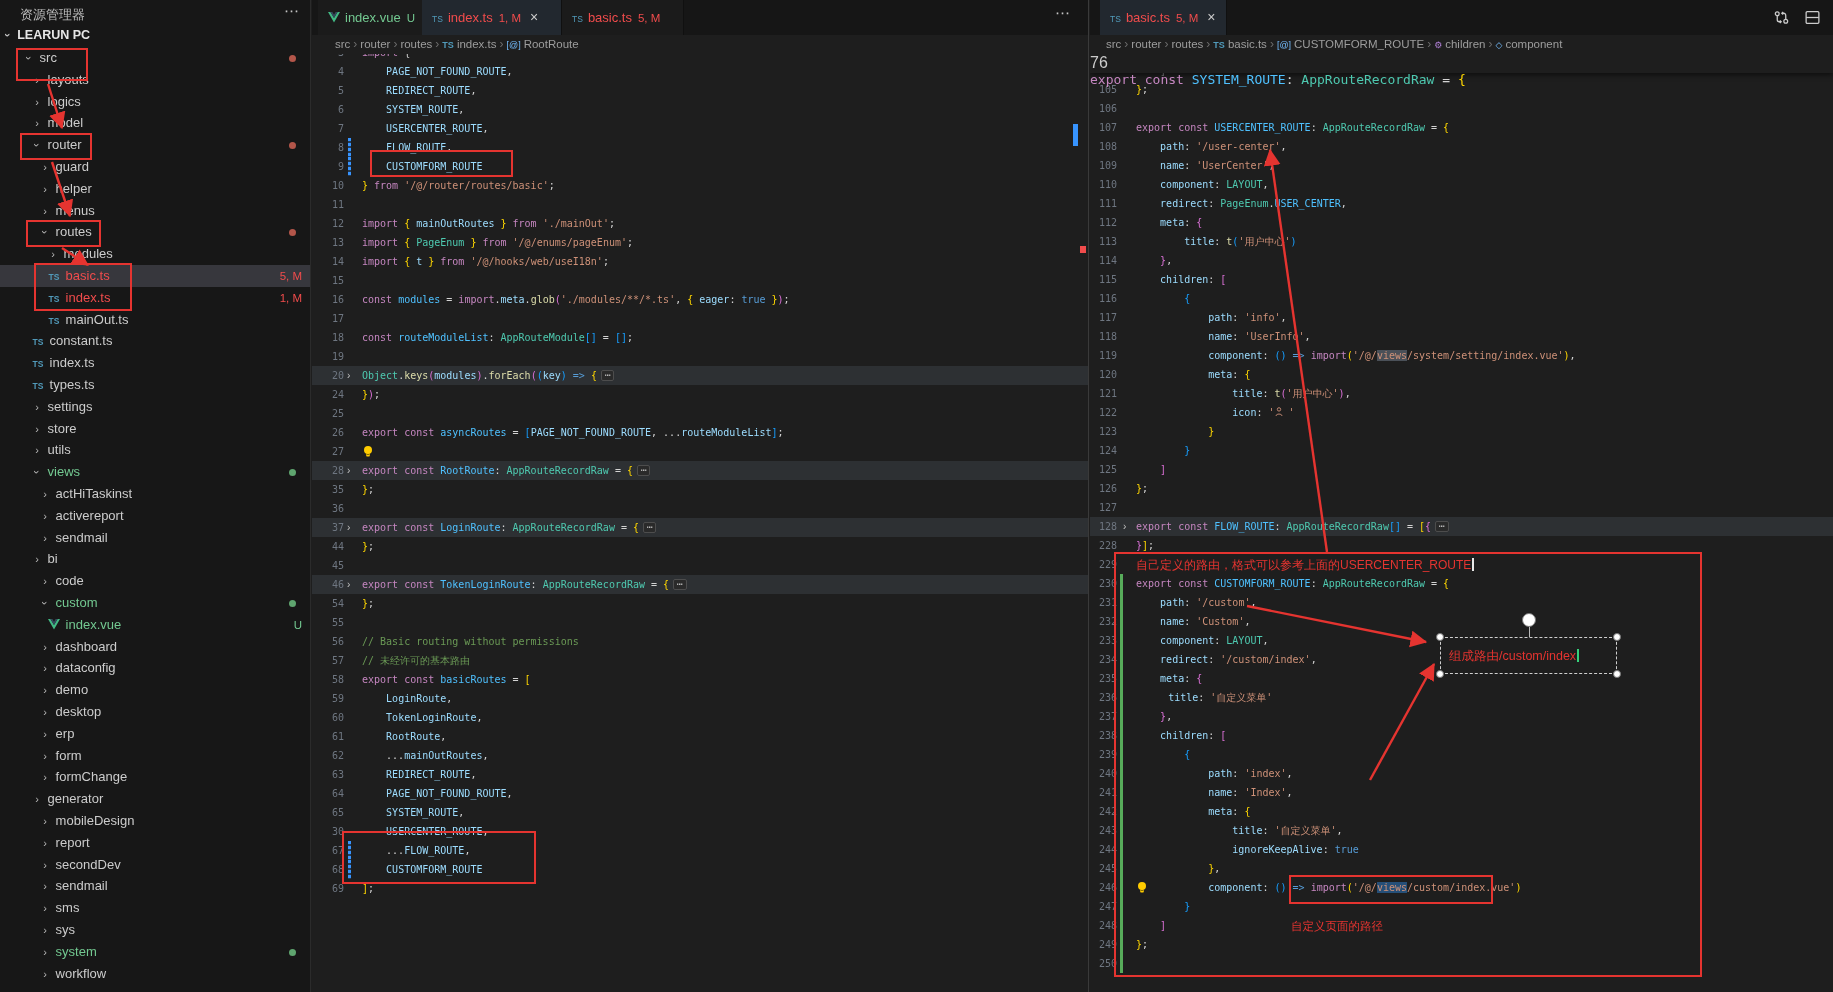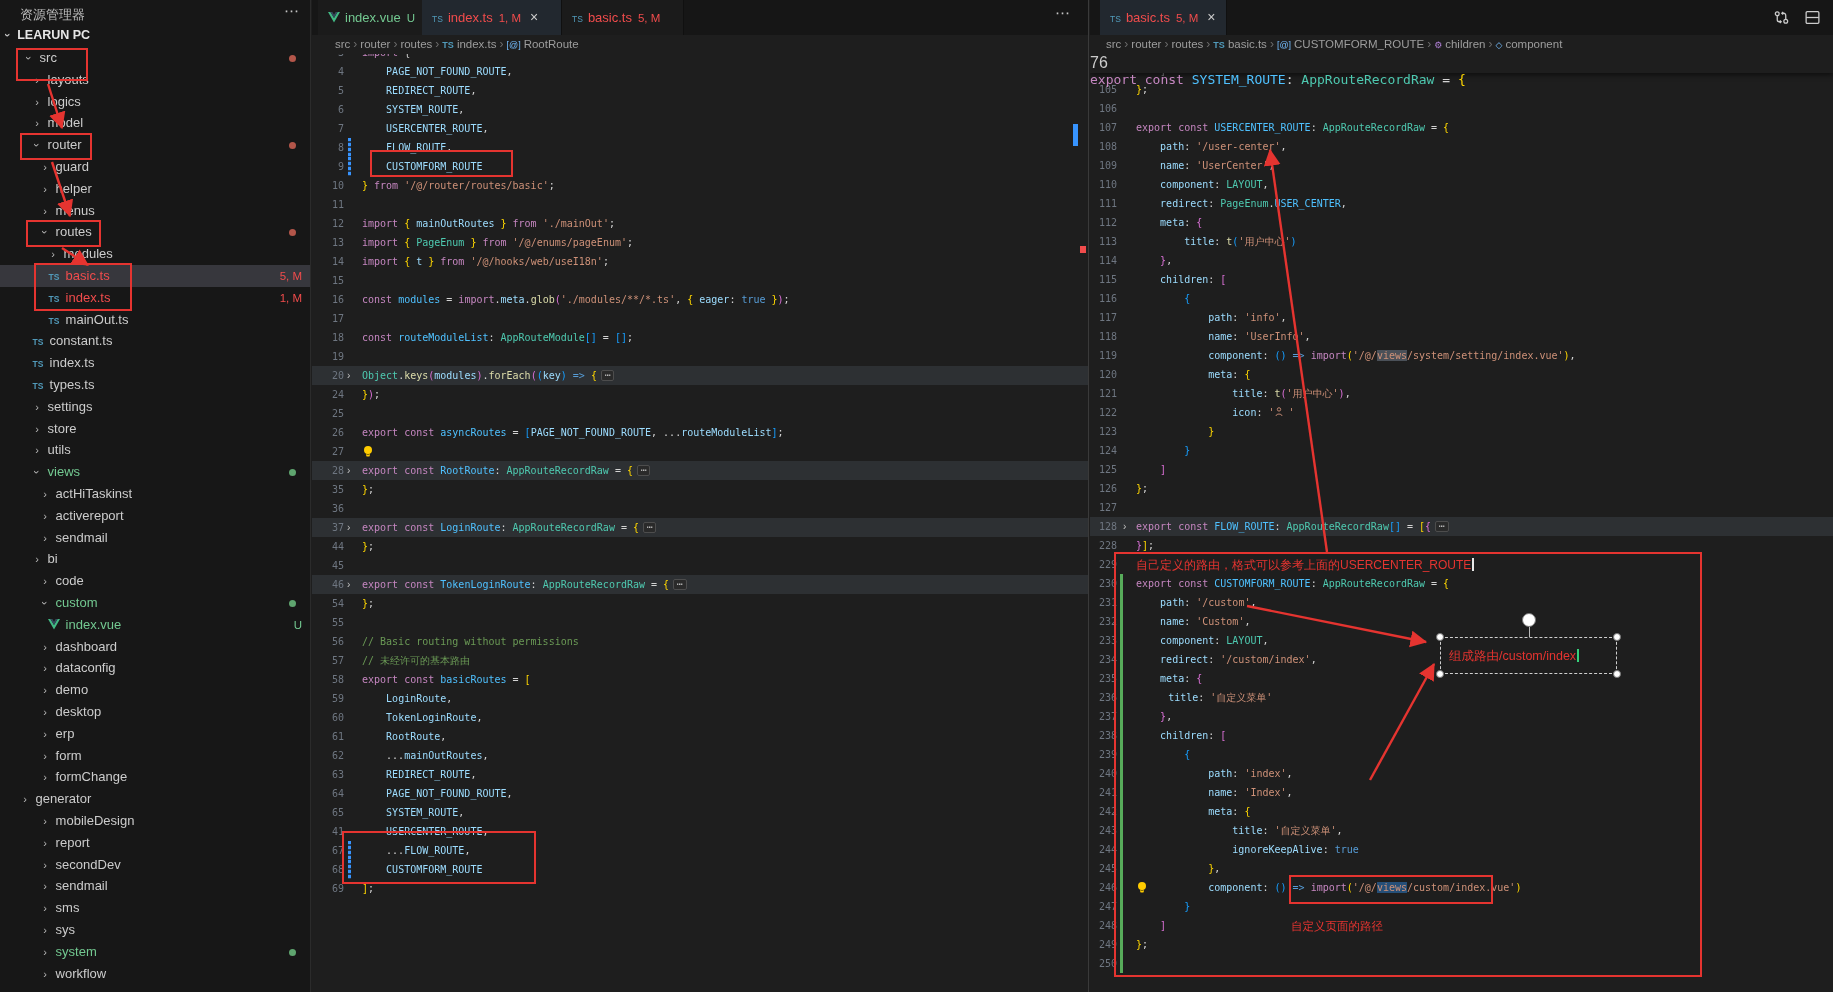--- a/index.html
+++ b/index.html
@@ -134,21 +134,21 @@
               <polygon points="0,0 2.4,0 6,6 9.6,0 12,0 6,10.5" fill="#41b883"></polygon>
               <polygon points="2.4,0 4.4,0 6,2.8 7.6,0 9.6,0 6,6" fill="#35495e"></polygon>
             </svg></span><span class="lbl"> index.vue</span><span class="tbadge grn" style="top: 0px;">U</span></div>
         <div class="trow" style="top: 588.6px; padding-left: 38px;"><span class="chev">›</span><span class="lbl"> dashboard</span></div>
         <div class="trow" style="top: 610.4px; padding-left: 38px;"><span class="chev">›</span><span class="lbl"> dataconfig</span></div>
         <div class="trow" style="top: 632.2px; padding-left: 38px;"><span class="chev">›</span><span class="lbl"> demo</span></div>
         <div class="trow" style="top: 654px; padding-left: 38px;"><span class="chev">›</span><span class="lbl"> desktop</span></div>
         <div class="trow" style="top: 675.8px; padding-left: 38px;"><span class="chev">›</span><span class="lbl"> erp</span></div>
         <div class="trow" style="top: 697.6px; padding-left: 38px;"><span class="chev">›</span><span class="lbl"> form</span></div>
         <div class="trow" style="top: 719.4px; padding-left: 38px;"><span class="chev">›</span><span class="lbl"> formChange</span></div>
-        <div class="trow" style="top: 741.2px; padding-left: 18px;"><span class="chev">›</span><span class="lbl"> generator</span></div>
+        <div class="trow" style="top: 741.2px; padding-left: 18px; margin-left: 12px;"><span class="chev">›</span><span class="lbl"> generator</span></div>
         <div class="trow" style="top: 763px; padding-left: 38px;"><span class="chev">›</span><span class="lbl"> mobileDesign</span></div>
         <div class="trow" style="top: 784.8px; padding-left: 38px;"><span class="chev">›</span><span class="lbl"> report</span></div>
         <div class="trow" style="top: 806.6px; padding-left: 38px;"><span class="chev">›</span><span class="lbl"> secondDev</span></div>
         <div class="trow" style="top: 828.4px; padding-left: 38px;"><span class="chev">›</span><span class="lbl"> sendmail</span></div>
         <div class="trow" style="top: 850.2px; padding-left: 38px;"><span class="chev">›</span><span class="lbl"> sms</span></div>
         <div class="trow" style="top: 872px; padding-left: 38px;"><span class="chev">›</span><span class="lbl"> sys</span></div>
         <div class="trow grn" style="top: 893.8px; padding-left: 38px;"><span class="chev">›</span><span class="lbl"> system</span><span class="tdot grn"></span></div>
         <div class="trow" style="top: 915.6px; padding-left: 38px;"><span class="chev">›</span><span class="lbl"> workflow</span></div>
       </div>
   </aside>
@@ -336,21 +336,21 @@
         </div>
         <div class="crow" style="top: 730px;">
           <span class="num" style="width: 32px;">64</span>
           <pre style="left: 50px;"><span class="tk-w">    </span><span class="tk-v">PAGE_NOT_FOUND_ROUTE</span><span class="tk-w">,</span></pre>
         </div>
         <div class="crow" style="top: 749px;">
           <span class="num" style="width: 32px;">65</span>
           <pre style="left: 50px;"><span class="tk-w">    </span><span class="tk-v">SYSTEM_ROUTE</span><span class="tk-w">,</span></pre>
         </div>
         <div class="crow" style="top: 768px;">
-          <span class="num" style="width: 32px;">41</span>
+          <span class="num" style="width: 32px;">30</span>
           <pre style="left: 50px;"><span class="tk-w">    </span><span class="tk-v">USERCENTER_ROUTE</span><span class="tk-w">,</span></pre>
         </div>
         <div class="crow" style="top: 787px;">
           <span class="num" style="width: 32px;">67</span>
           <span class="gbar m" style="left: 36px;"></span>
           <pre style="left: 50px;"><span class="tk-w">    ...</span><span class="tk-v">FLOW_ROUTE</span><span class="tk-w">,</span></pre>
         </div>
         <div class="crow" style="top: 806px;">
           <span class="num" style="width: 32px;">68</span>
           <span class="gbar m" style="left: 36px;"></span>

